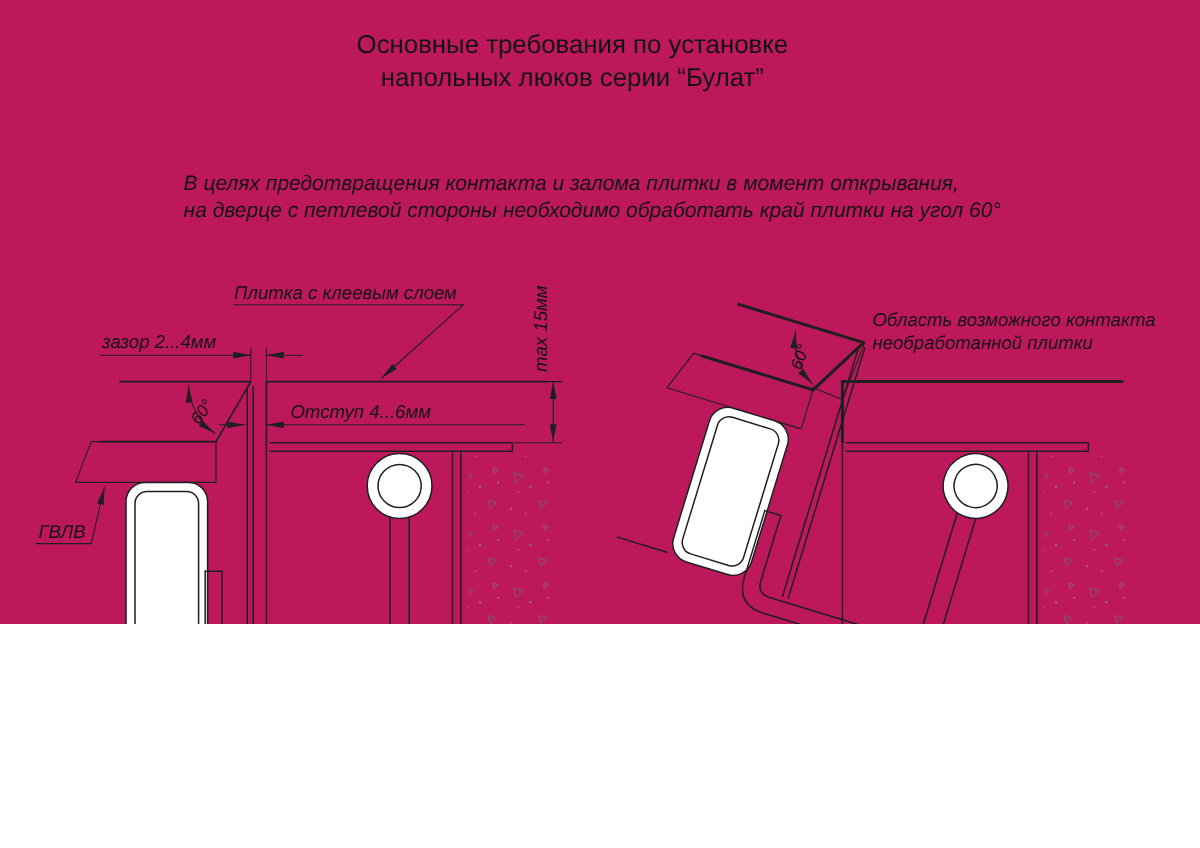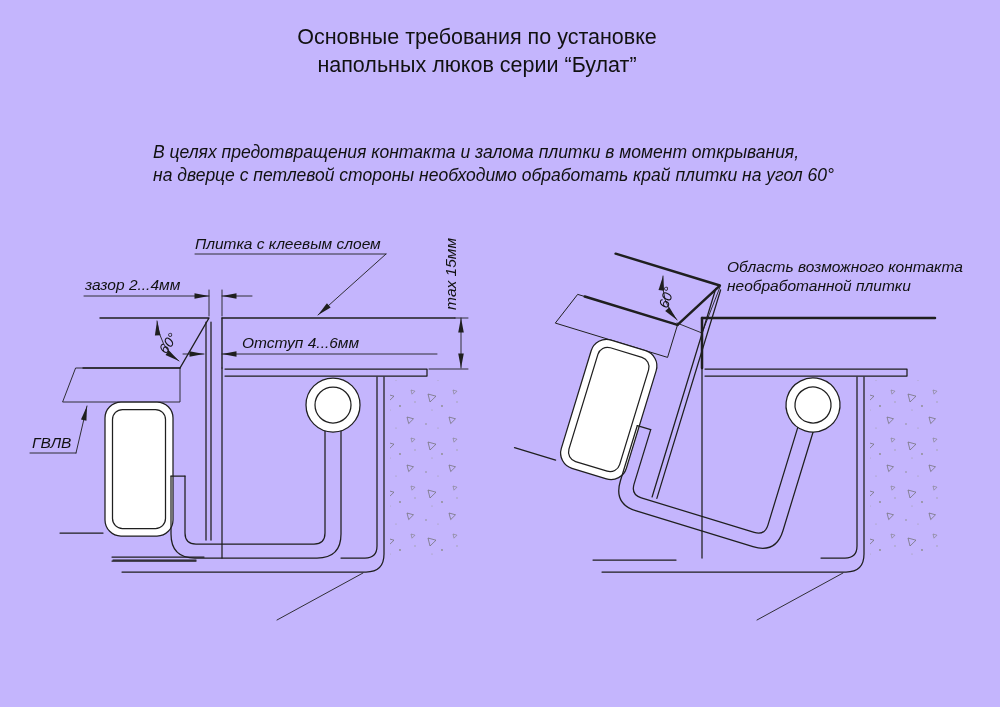--- a/index.html
+++ b/index.html
@@ -1,16 +1,16 @@
 <!DOCTYPE html>
 <html><head>
 <meta charset="utf-8">
 <style>
   html,body{margin:0;padding:0;background:#ffffff;}
-  .page{position:relative;width:1000px;height:707px;background:#c4b5fd;overflow:hidden;}
+  .page{position:relative;width:1000px;height:520px;background:#be185d;overflow:hidden;}
   svg{display:block}
   .ln{fill:none;stroke:#1f1f1f;stroke-width:1.25;stroke-linecap:round;stroke-linejoin:round;}
   .thin{stroke-width:0.9;}
   .tile{stroke-width:var(--tw,1.4);}
   .wfill{fill:#ffffff;}
   .title-t{font:21.5px "Liberation Sans",sans-serif;fill:#111;}
   .note-t{font:italic 17.5px "Liberation Sans",sans-serif;fill:#111;}
   .lbl{font:italic 15.5px "Liberation Sans",sans-serif;fill:#111;}
   .lbl-s{font:italic 14px "Liberation Sans",sans-serif;fill:#111;}
   .mid{text-anchor:middle;}

